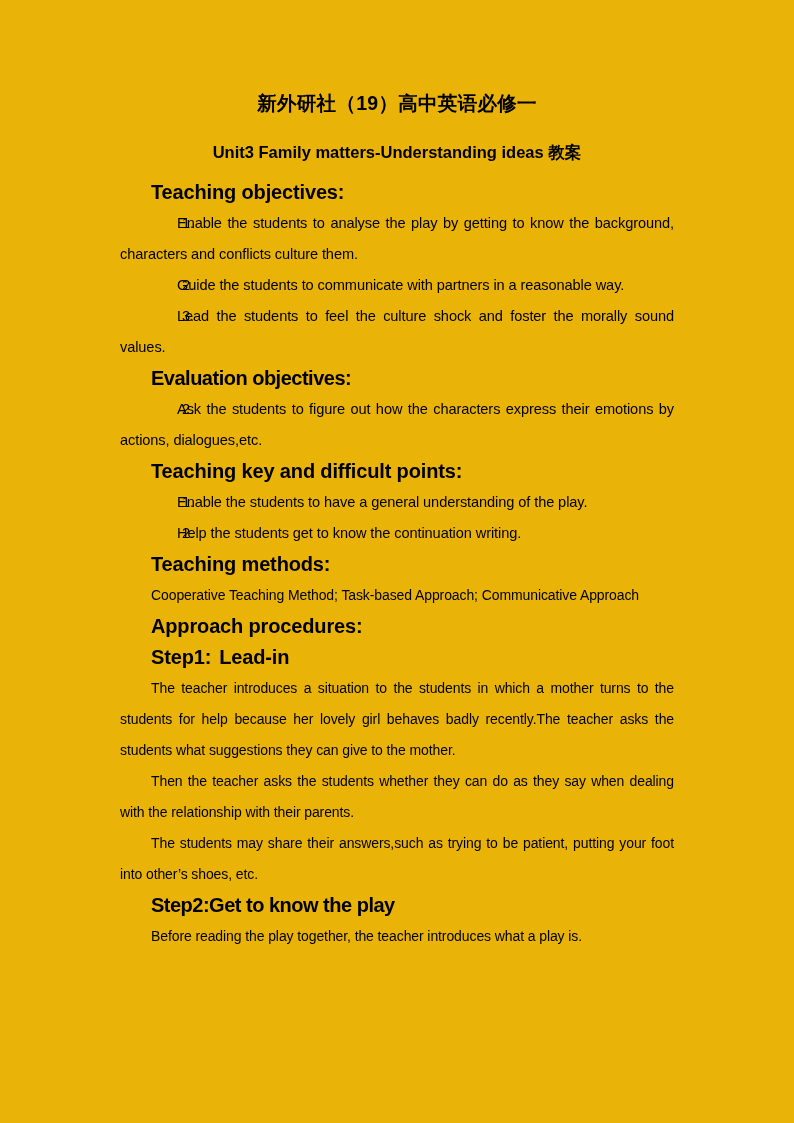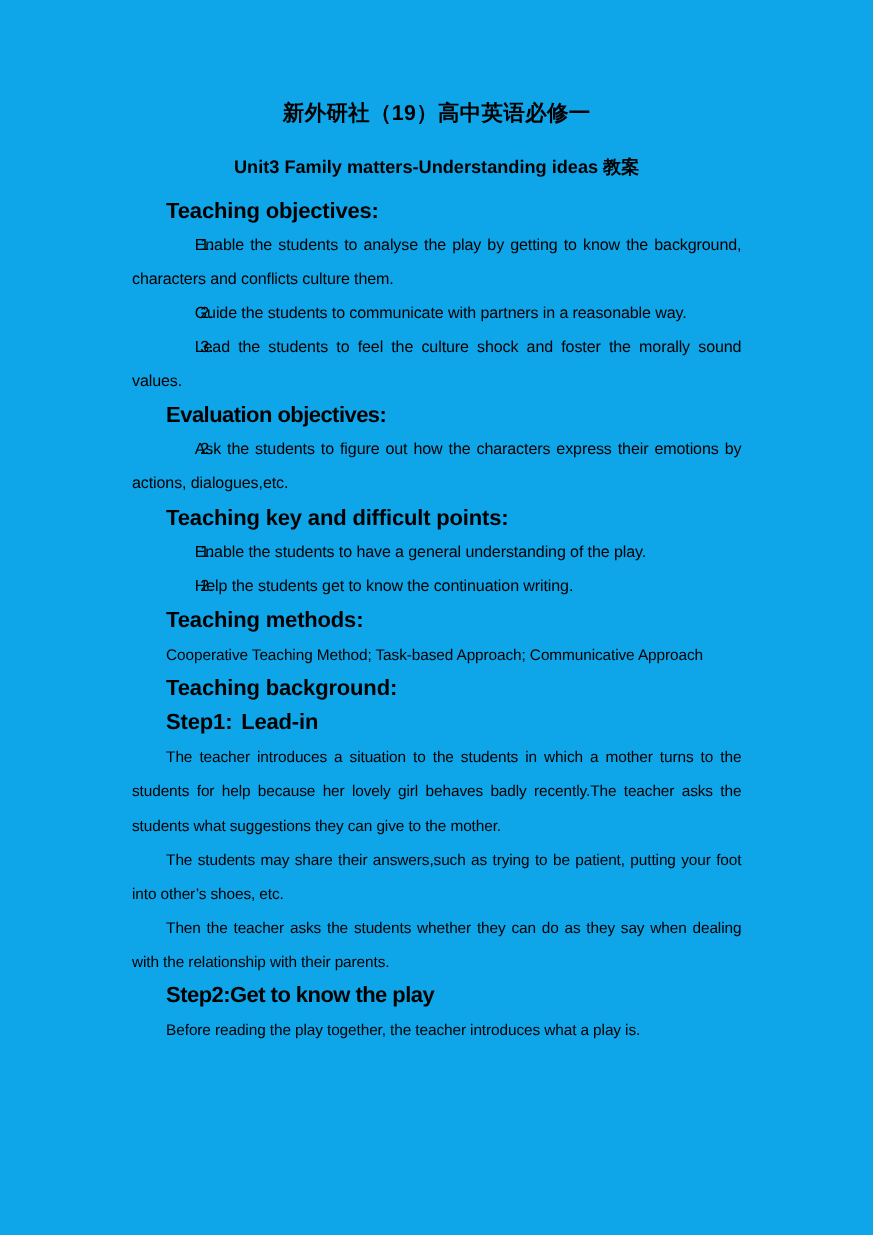--- a/index.html
+++ b/index.html
@@ -14,21 +14,21 @@
     font-family: "Liberation Sans", "DejaVu Sans", sans-serif;
     color: #000000;
     overflow: hidden;
   }
   .page {
     position: absolute;
     left: 0;
     top: 0;
     width: 794px;
     height: 1123px;
-    background: #0ea5e9;
+    background: #eab308;
   }
   .content {
     position: absolute;
     left: 120px;
     top: 88px;
     width: 554px;
   }
   .doc-title {
     text-align: center;
     font-weight: bold;
@@ -118,28 +118,28 @@
     <p class="heading">Teaching key and difficult points:</p>
 
     <p class="list-item nojust"><span class="num">1.</span><span>Enable the students to have a general understanding of the play.</span></p>
 
     <p class="list-item nojust"><span class="num">2.</span><span>Help the students get to know the continuation writing.</span></p>
 
     <p class="heading">Teaching methods:</p>
 
     <p class="para flat">Cooperative Teaching Method; Task-based Approach; Communicative Approach</p>
 
-    <p class="heading">Teaching background:</p>
+    <p class="heading">Approach procedures:</p>
 
     <p class="heading"><span>Step1:</span><span class="stepgap"></span><span>Lead-in</span></p>
 
     <p class="para">The teacher introduces a situation to the students in which a mother turns to the students for help because her lovely girl behaves badly recently.The teacher asks the students what suggestions they can give to the mother.</p>
 
+    <p class="para">Then the teacher asks the students whether they can do as they say when dealing with the relationship with their parents.</p>
+
     <p class="para">The students may share their answers,such as trying to be patient, putting your foot into other’s shoes, etc.</p>
-
-    <p class="para">Then the teacher asks the students whether they can do as they say when dealing with the relationship with their parents.</p>
 
     <p class="heading tight">Step2:Get to know the play</p>
 
     <p class="para flat">Before reading the play together, the teacher introduces what a play is.</p>
 
   </div>
 </div>
 
 </body></html>

